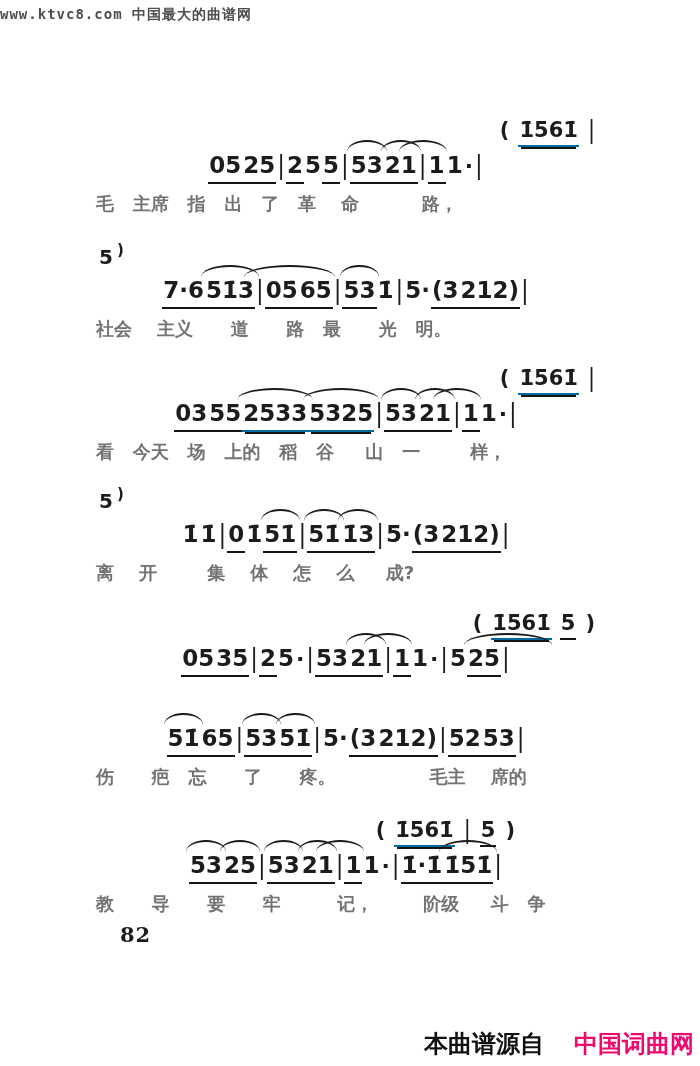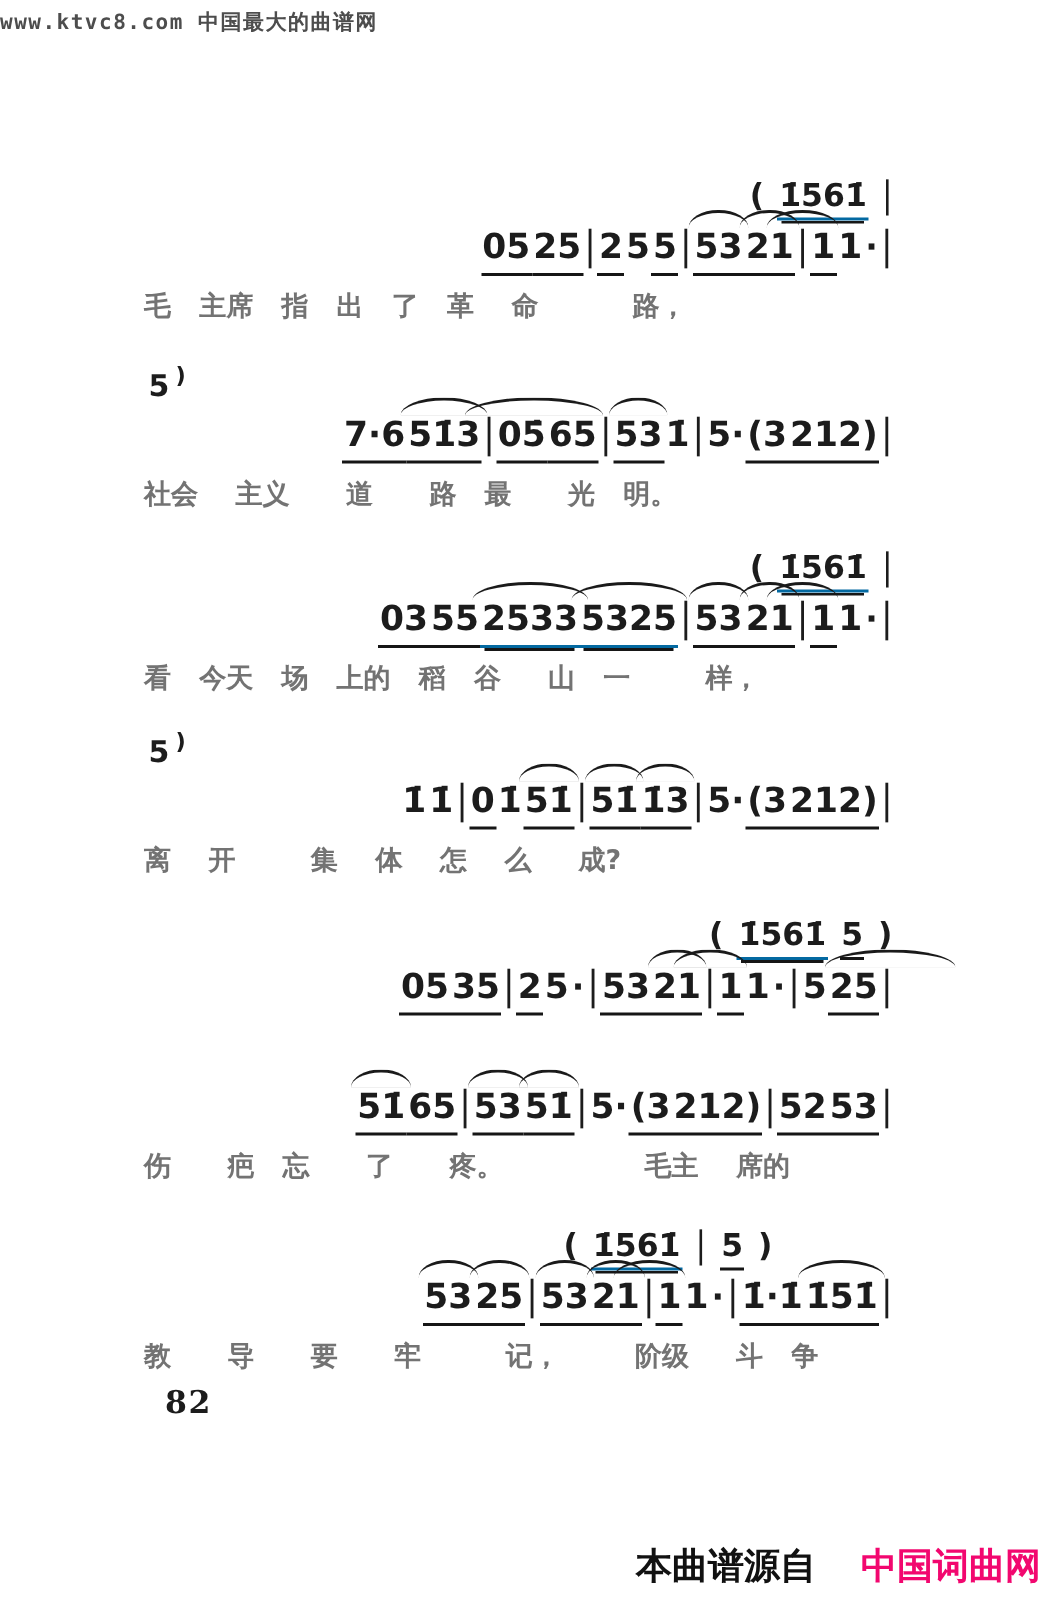--- a/index.html
+++ b/index.html
@@ -22,35 +22,35 @@
   .sys:nth-child(4){top:487px}
   .sys:nth-child(5){top:611px}
   .sys:nth-child(6){top:725px}
   .sys:nth-child(7){top:818px}
   .toprow{position:relative;height:34px;}
   .pre{position:absolute;left:2px;top:2px;font-size:20px;font-weight:bold;display:flex;gap:2px;}
   .pre .paren{font-size:15px;position:relative;top:-4px;}
   .pickup{position:absolute;right:0;top:0;display:flex;gap:8px;align-items:baseline;
           font-size:21px;font-weight:bold;}
   .sys:nth-child(7) .pickup{right:80px;}
-  .notes{display:flex;justify-content:flex-end;align-items:baseline;
+  .notes{display:flex;justify-content:center;align-items:baseline;
          font-size:23px;font-weight:bold;height:38px;}
   .tok{position:relative;display:inline-block;line-height:1.2;padding:0 1px;}
   .u1{border-bottom:2px solid #161616;padding-bottom:2px;}
   .u2{border-bottom:2px solid #0369a1;padding-bottom:2px;box-shadow:0 5px 0 -3px #161616;}
   .bar{font-weight:normal;transform:scaleY(1.15);}
   .dot{font-size:22px;}
   .arc{position:absolute;top:-12px;left:-8%;right:-8%;height:10px;
        border-top:2px solid #1a1a1a;border-radius:50% 50% 0 0/100% 100% 0 0;}
   .arc.l{left:-160%;}
   .arc.r{right:-150%;}
   .lyrics{margin-top:2px;font-size:18px;font-weight:bold;white-space:pre;
           font-family:"DejaVu Sans",sans-serif;color:#737373;}
   
-  .page-number{position:absolute;left:110px;top:922px;font-size:21px;font-weight:bold;
+  .page-number{position:absolute;left:120px;top:922px;font-size:21px;font-weight:bold;
                font-family:"DejaVu Serif",serif;letter-spacing:1px;}
   
   .footer{position:absolute;right:6px;top:1028px;display:flex;gap:30px;align-items:baseline;
           font-size:24px;font-weight:bold;}
   .footer .src{color:#111;}
   .footer .brand{color:#f2076f;}
 </style>
 </head>
 <body>
 

